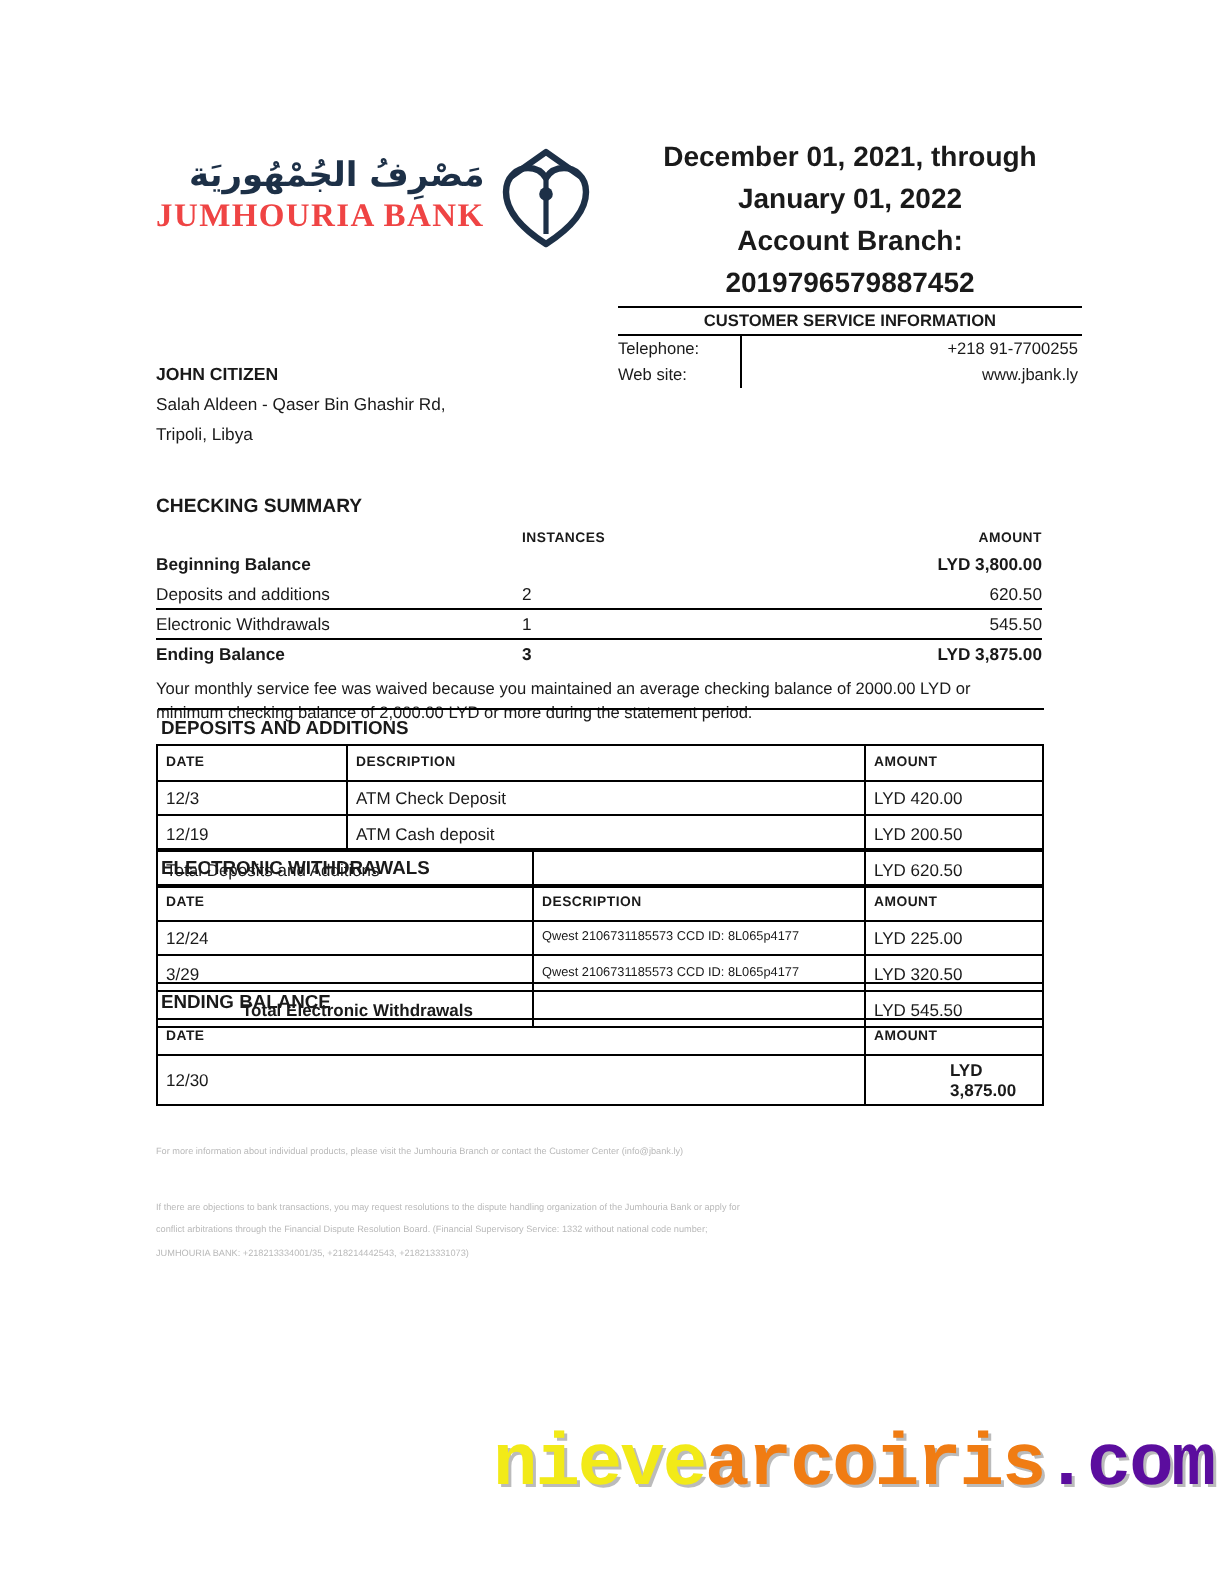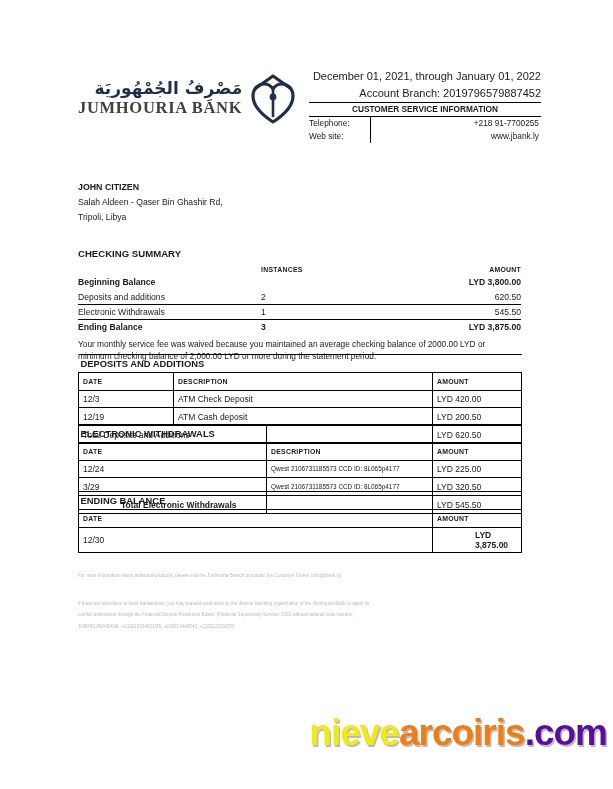--- a/index.html
+++ b/index.html
@@ -37,38 +37,39 @@
     font-weight: bold;
     color: #1d3047;
     letter-spacing: 0.5px;
     line-height: 1.15;
     direction: rtl;
   }
   .logo-en {
     font-family: "Liberation Serif", serif;
     font-size: 16.5px;
     font-weight: bold;
-    color: #404040;
+    color: #ef4444;
     letter-spacing: 0.7px;
     line-height: 1.1;
     margin-top: 1px;
   }
   .logo-mark { width: 46px; height: 52px; }
 
   
   .info-block {
     position: absolute;
     right: 72px; top: 6px;
     width: 232px;
     font-size: 8.2px;
   }
   .info-line {
-    text-align: right;
+    text-align: center;
     line-height: 1.5;
-    font-size: 11px;
+    font-size: 14px;
+    font-weight: bold;
   }
   .info-rule { border-top: 1.1px solid #000; margin-top: 1px; }
   .info-title {
     text-align: center;
     font-weight: bold;
     font-size: 8.3px;
     line-height: 1.55;
     border-bottom: 1.1px solid #000;
   }
   .info-row { display: flex; line-height: 1.55; }
@@ -174,21 +175,21 @@
     font-size: 4.6px;
     line-height: 2.45;
   }
   #fineprint-1 { top: 570px; }
   #fineprint-2 { top: 598px; }
 
   
   .watermark {
     position: absolute;
     right: 6px; top: 712px;
-    font-family: Liberation Sans, sans-serif;
+    font-family: Liberation Mono, monospace;
     font-weight: bold;
     font-size: 37px;
     letter-spacing: -1px;
     white-space: nowrap;
     text-shadow: 1.5px 1.5px 0 rgba(120,120,120,0.5);
   }
   .wm-a { color: #f2ea18; }
   .wm-b { color: #f07c13; }
   .wm-c { color: #5b0d9e; }
 </style>

